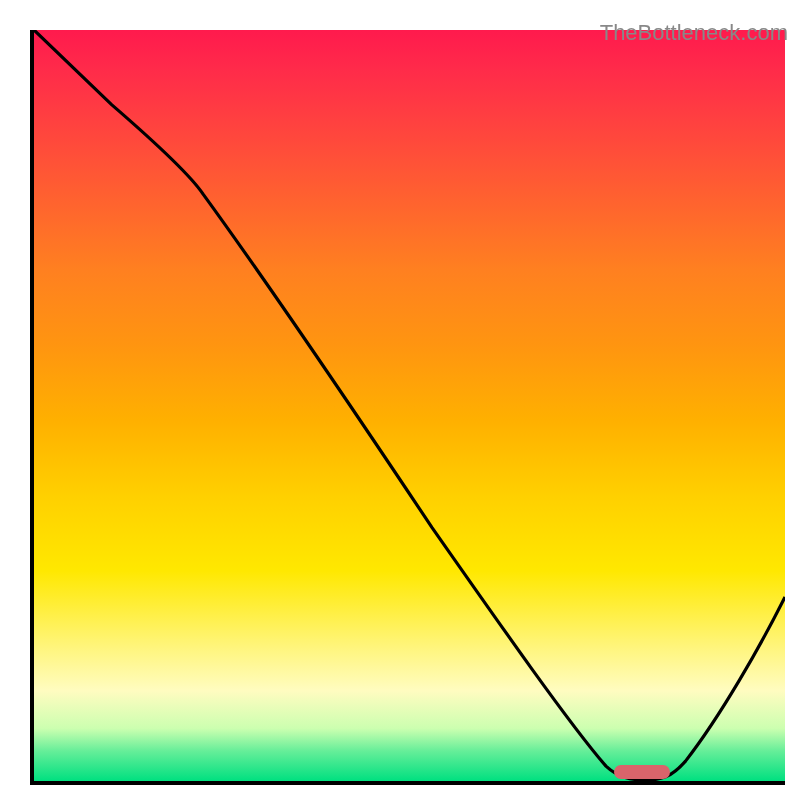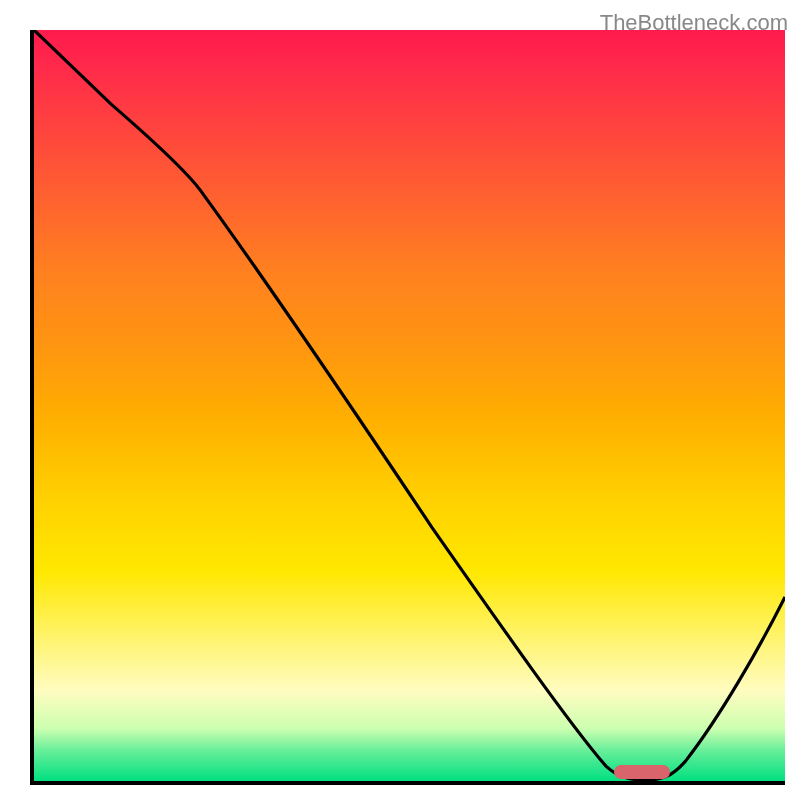--- a/index.html
+++ b/index.html
@@ -5,21 +5,21 @@
   * { margin: 0; padding: 0; box-sizing: border-box; }
   body {
     width: 800px;
     height: 800px;
     background: #ffffff;
     position: relative;
     font-family: Arial, sans-serif;
   }
   .attribution {
     position: absolute;
-    top: 10px;
+    top: 20px;
     right: 12px;
     font-size: 22px;
     color: #888888;
     font-weight: normal;
     z-index: 10;
   }
   .plot-area {
     position: absolute;
     left: 30px;
     top: 30px;

